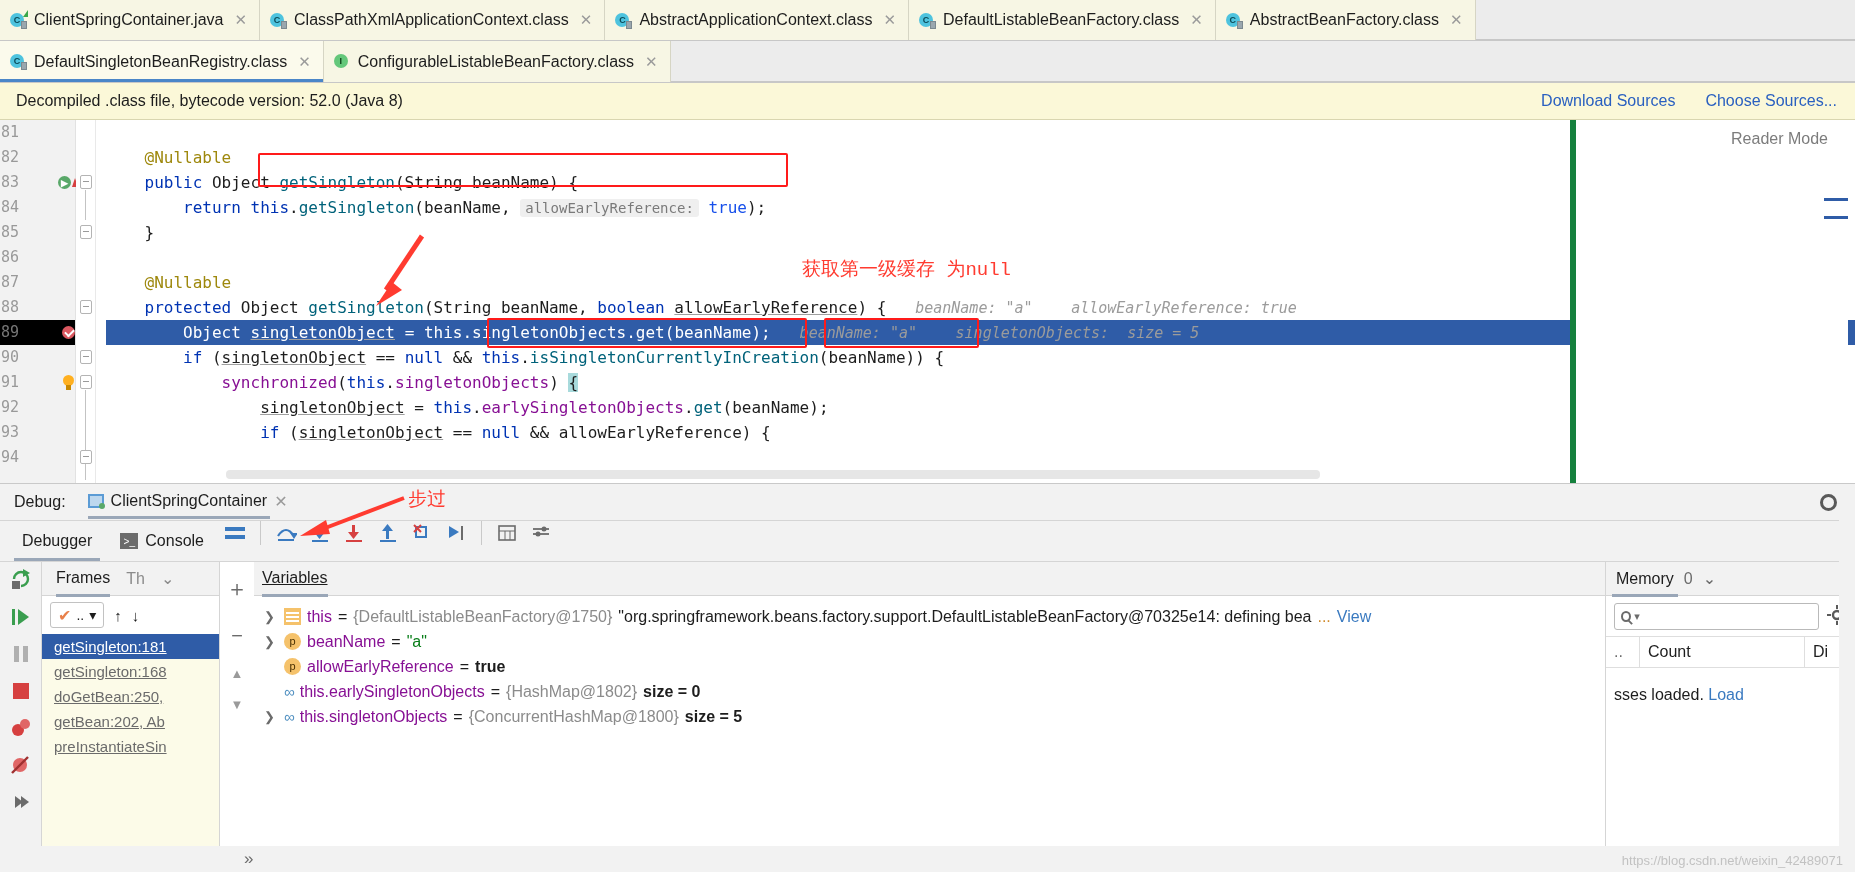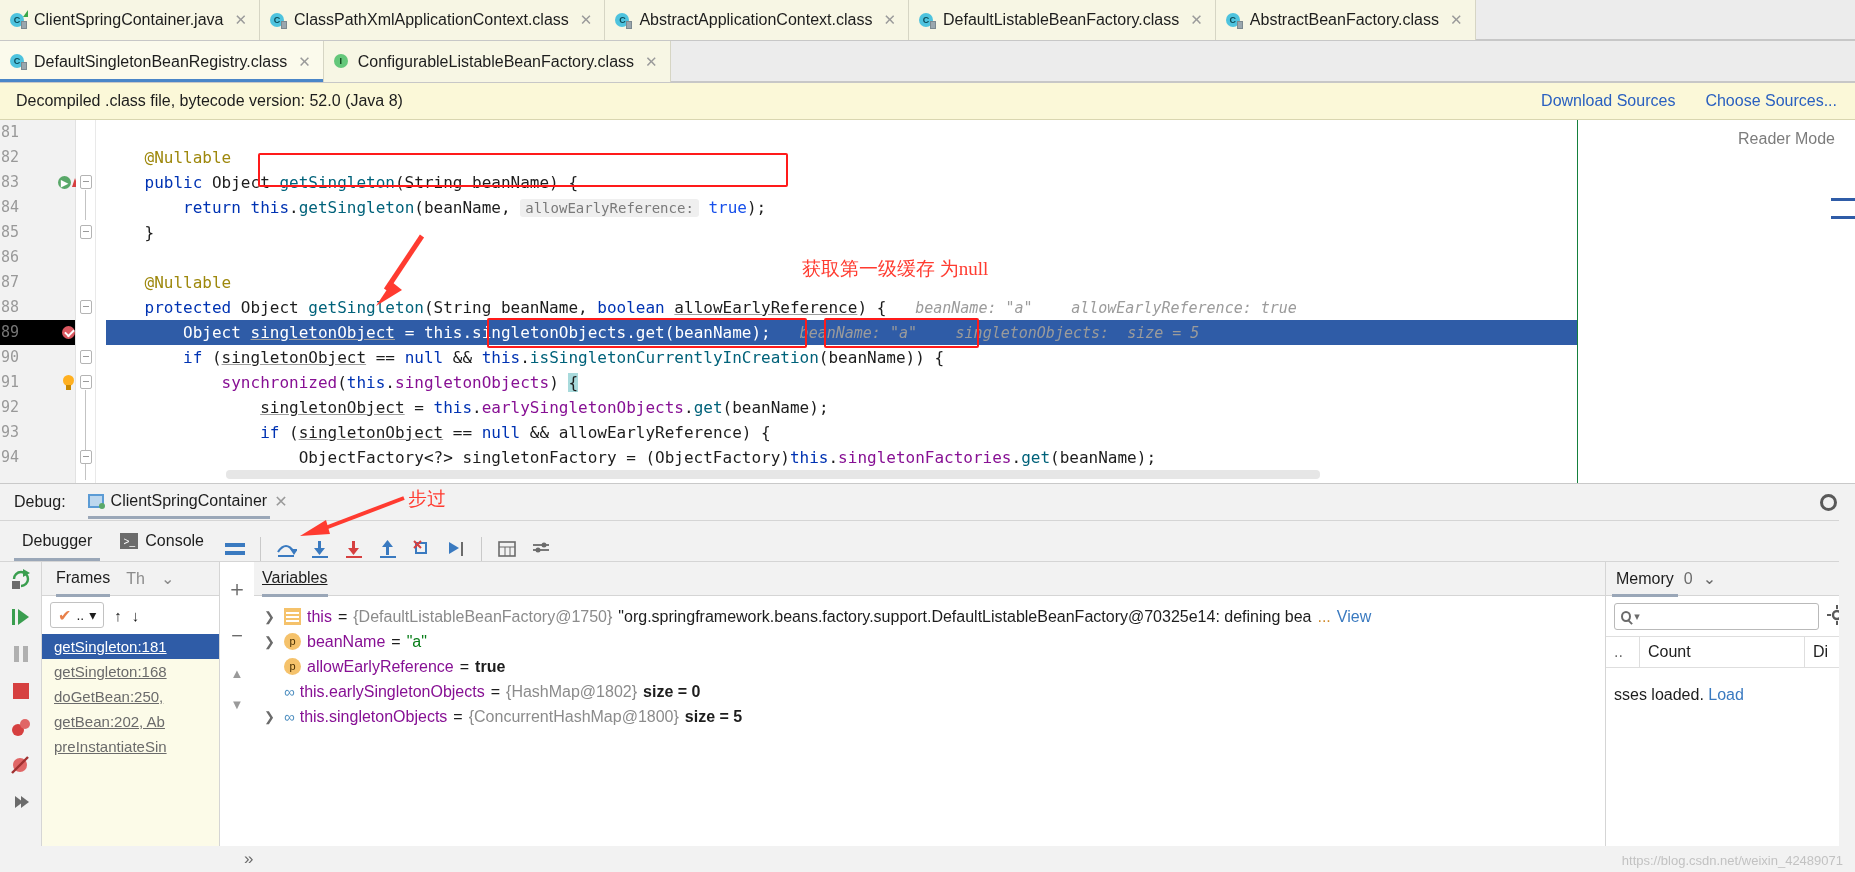--- a/index.html
+++ b/index.html
@@ -119,51 +119,51 @@
   .kw { color: #0033b3; }
   .mth { color: #00627a; }
   .fld { color: #871094; }
   .ann { color: #9e880d; }
   .num { color: #1750eb; }
   .hint { color: #9b9b9b; font-style: italic; font-size: 15px; }
   .hintbox { background: #efefef; border-radius: 3px; padding: 1px 5px; color: #7a7a7a; font-style: normal; font-size: 14px; }
   .udl { text-decoration: underline; text-decoration-color: #9f9f9f; }
   .caretbox { background: #a8dadc; }
   .reader-zone {
-    position: absolute; right: 0; top: 0; width: 278px; height: 100%;
-    background: #fff; border-left: 1px solid #15803d;
+    position: absolute; right: 7px; top: 0; width: 278px; height: 100%;
+    background: #fff; border-left: 6px solid #15803d;
   }
   .reader-label { position: absolute; right: 20px; top: 10px; color: #7c7c7c; font-size: 16px; }
   .minimap-mark { position: absolute; right: 0; width: 24px; height: 3px; background: #2f5ca7; }
 
   
   .hscroll { position: absolute; left: 130px; right: 535px; bottom: 4px; height: 9px; background: #e6e6e6; border-radius: 4px; }
 
   
   .anno { position: absolute; pointer-events: none; }
   .redbox { border: 2px solid #ff1a1a; border-radius: 2px; }
-  .redtext { color: #ff3b30; font-size: 19px; font-family: Liberation Serif, serif; white-space: nowrap; }
+  .redtext { color: #ff3b30; font-size: 19px; font-family: Liberation Mono, monospace; white-space: nowrap; }
 
   
   .debugpanel { flex: 1 1 auto; display: flex; flex-direction: column; background: #f2f2f2; border-top: 1px solid #c9c9c9; position: relative; }
   .debughead {
     height: 36px; display: flex; align-items: center; padding-left: 14px;
     background: #f2f2f2; position: relative;
   }
   .debughead .lbl { font-size: 16px; color: #1d1d1d; margin-right: 22px; }
   .debughead .sess { display: flex; align-items: center; gap: 7px; font-size: 16px; padding-bottom: 2px; position: relative; }
   .debughead .sess::after { content:""; position:absolute; left:0; right:18px; bottom:-6px; height:3px; background:#9aa7b8; }
   .debughead .x { color: #9a9a9a; }
   .debughead .spacer { flex: 1 1 auto; }
   .gear { width: 17px; height: 17px; border-radius: 50%; border: 3px solid #5a5a5a; margin-right: 18px; }
   .appicon { width: 16px; height: 14px; border: 2px solid #5b9bd5; background: #bdd7ee; position: relative; }
   .appicon::after { content:""; position:absolute; right:-3px; bottom:-3px; width:6px;height:6px;border-radius:50%;background:#59a869; }
 
   .debugtoolbar {
-    height: 42px; display: flex; align-items: flex-end;
+    height: 42px; display: flex; align-items: flex-start;
     border-top: 1px solid #d5d5d5; border-bottom: 1px solid #d5d5d5;
     background: #f2f2f2; padding-left: 8px; gap: 0;
   }
   .dtab { font-size: 16px; padding: 0 14px; display: flex; align-items: center; gap: 7px; height: 100%; }
   .dtab.active { position: relative; }
   .dtab.active::after { content:""; position:absolute; left:6px; right:6px; bottom:0; height:3px; background:#9aa7b8; }
   .tb-ico { width: 24px; height: 24px; display:flex;align-items:center;justify-content:center; margin: 0 5px; }
   .sep { width: 1px; height: 24px; background: #c9c9c9; margin: 0 8px; }
 
   .panes { flex: 1 1 auto; display: flex; min-height: 0; }
@@ -340,21 +340,20 @@
       <div class="cl">        <span class="kw">return</span> <span class="kw">this</span>.<span class="mth">getSingleton</span>(beanName, <span class="hintbox">allowEarlyReference:</span> <span class="num">true</span>);</div>
       <div class="cl">    }</div>
       <div class="cl">&nbsp;</div>
       <div class="cl">    <span class="ann">@Nullable</span></div>
       <div class="cl">    <span class="kw">protected</span> Object <span class="mth">getSingleton</span>(String beanName, <span class="kw">boolean</span> <span class="udl">allowEarlyReference</span>) {   <span class="hint">beanName: "a"</span>    <span class="hint">allowEarlyReference: true</span></div>
       <div class="cl hl">        Object <span class="udl">singletonObject</span> = <span class="kw">this</span>.<span class="fld">singletonObjects</span>.<span class="mth">get</span>(beanName);   <span class="hint">beanName: "a"</span>    <span class="hint">singletonObjects:  size = 5</span></div>
       <div class="cl">        <span class="kw">if</span> (<span class="udl">singletonObject</span> == <span class="kw">null</span> &amp;&amp; <span class="kw">this</span>.<span class="mth">isSingletonCurrentlyInCreation</span>(beanName)) {</div>
       <div class="cl">            <span class="fld">synchronized</span>(<span class="kw">this</span>.<span class="fld">singletonObjects</span>) <span class="caretbox">{</span></div>
       <div class="cl">                <span class="udl">singletonObject</span> = <span class="kw">this</span>.<span class="fld">earlySingletonObjects</span>.<span class="mth">get</span>(beanName);</div>
       <div class="cl">                <span class="kw">if</span> (<span class="udl">singletonObject</span> == <span class="kw">null</span> &amp;&amp; allowEarlyReference) {</div>
-      <div class="cl">                    ObjectFactory&lt;?&gt; singletonFactory = (ObjectFactory)<span class="kw">this</span>.<span class="fld">singletonFactories</span>.<span class="mth">get</span>(beanName);</div>
 
       <div class="hscroll"></div>
     </div>
 
     <div class="reader-zone">
       <div class="reader-label">Reader Mode</div>
       <div class="minimap-mark" style="top:78px"></div>
       <div class="minimap-mark" style="top:96px"></div>
     </div>
 

